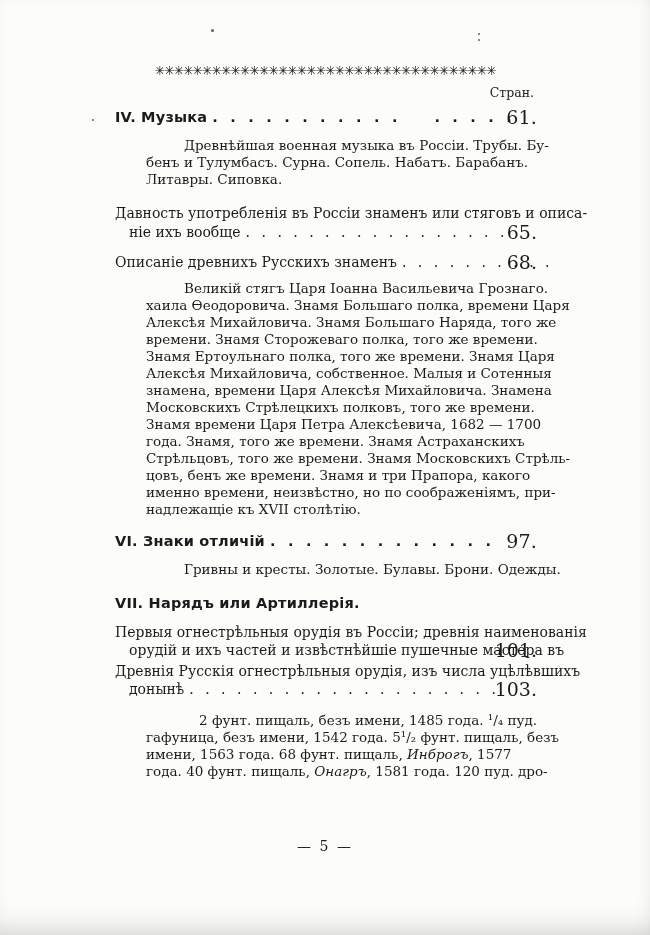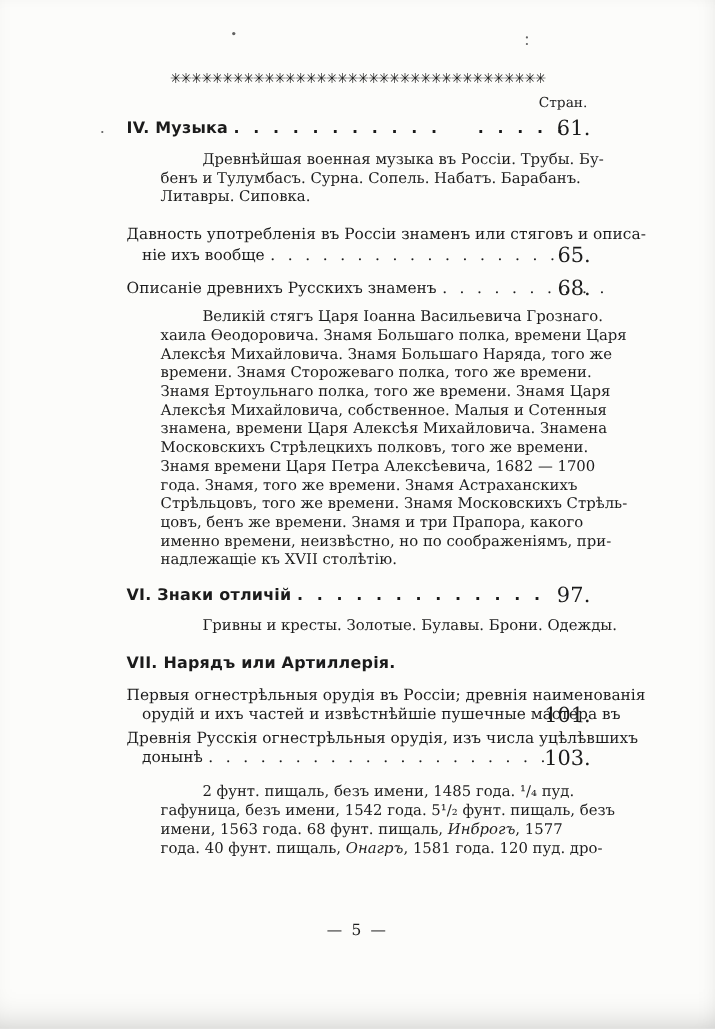--- a/index.html
+++ b/index.html
@@ -20,21 +20,21 @@
     position:relative;line-height:19px;white-space:nowrap;
     font-family:"DejaVu Sans",sans-serif;font-weight:700;font-size:14.5px;letter-spacing:.2px;
   }
   .toc-head .pagenum{font-family:"DejaVu Serif",serif;font-weight:400;}
   .entry{position:relative;line-height:18.5px;}
   .entry .line{white-space:nowrap;}
   .entry .line + .line{margin-left:14px;}
   .pagenum{position:absolute;right:0;bottom:0;font-size:19px;}
   .note{margin-left:31px;line-height:17px;font-size:13.5px;}
   .note .line{white-space:nowrap;}
-  .note .line:first-child{text-indent:38px;}
+  .note .line:first-child{text-indent:38px;text-align:right;}
   .dots{white-space:pre;word-spacing:7px;padding-left:5px;}
   .i{font-style:italic;}
   .footer{position:absolute;left:0;top:838px;width:100%;text-align:center;font-size:14px;letter-spacing:2px;}
   .speck{position:absolute;background:#3a3a3a;border-radius:50%;width:3px;height:3px;opacity:.8;}
   .mt10{margin-top:10px}.mt16{margin-top:16px}.mt14{margin-top:14px}
   .mt12{margin-top:16px}.mt1{margin-top:12px}.mt8{margin-top:8px}.mt9{margin-top:13px}.mt2{margin-top:2px}
 </style>
 </head>
 <body>
 

